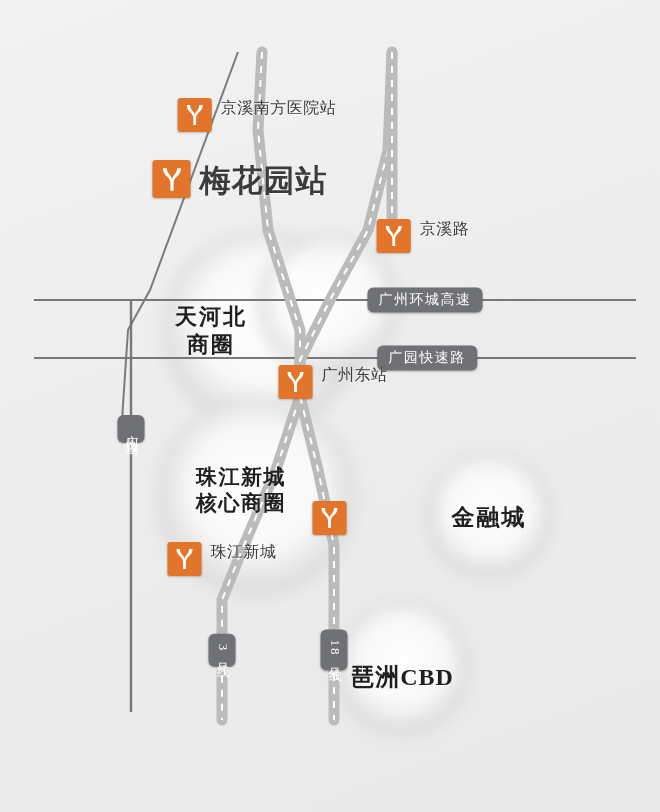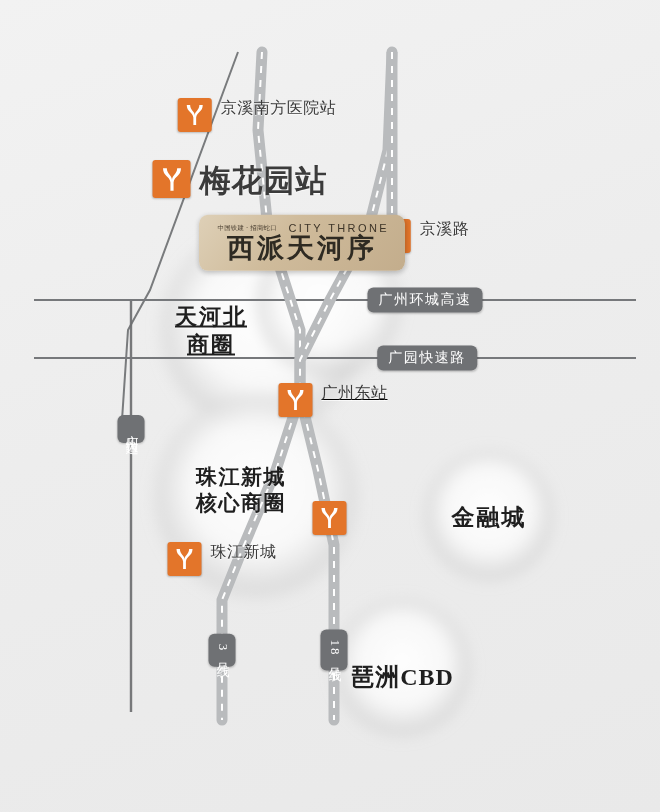--- a/index.html
+++ b/index.html
@@ -99,21 +99,21 @@
   .district{
     position:absolute;
     transform:translate(-50%,-50%);
     color:#1f1f1f;
     font-weight:700;
     text-align:center;
     line-height:1.25;
     white-space:nowrap;
     text-shadow:0 1px 0 rgba(255,255,255,.65);
   }
-  .district.d1{font-size:22px;letter-spacing:2px;text-decoration:underline;}
+  .district.d1{font-size:22px;letter-spacing:2px;}
   .district.d2{font-size:21px;letter-spacing:1.5px;}
   .district.d3{font-size:23px;letter-spacing:2px;}
   .district.d4{font-size:24px;letter-spacing:1px;}
 </style>
 </head>
 <body>
 
 <div id="map">
 
   <svg class="layer" viewBox="0 0 660 812">
@@ -221,21 +221,21 @@
 
   <div class="marker" style="left:423px;top:236px;">
     <div class="mk-box">
       <svg width="22" height="24" viewBox="0 0 22 24" aria-hidden="true">
         <path d="M3 2 C3 9, 9 9, 9.6 14.5 L9.6 22 L12.4 22 L12.4 14.5 C13 9, 19 9, 19 2 L15.6 2 C15.6 7, 11 8.6, 11 12.4 C11 8.6, 6.4 7, 6.4 2 Z" fill="#ffffff"></path>
       </svg>
     </div>
     <div class="mk-label">京溪路</div>
   </div>
 
-  <div class="marker" style="left:333px;top:400px;text-decoration:underline;">
+  <div class="marker" style="left:333px;top:382px;">
     <div class="mk-box">
       <svg width="22" height="24" viewBox="0 0 22 24" aria-hidden="true">
         <path d="M3 2 C3 9, 9 9, 9.6 14.5 L9.6 22 L12.4 22 L12.4 14.5 C13 9, 19 9, 19 2 L15.6 2 C15.6 7, 11 8.6, 11 12.4 C11 8.6, 6.4 7, 6.4 2 Z" fill="#ffffff"></path>
       </svg>
     </div>
     <div class="mk-label">广州东站</div>
   </div>
 
   <div class="marker" style="left:334px;top:518px;">
     <div class="mk-box">
@@ -248,21 +248,14 @@
 
   <div class="marker" style="left:222px;top:559px;">
     <div class="mk-box">
       <svg width="22" height="24" viewBox="0 0 22 24" aria-hidden="true">
         <path d="M3 2 C3 9, 9 9, 9.6 14.5 L9.6 22 L12.4 22 L12.4 14.5 C13 9, 19 9, 19 2 L15.6 2 C15.6 7, 11 8.6, 11 12.4 C11 8.6, 6.4 7, 6.4 2 Z" fill="#ffffff"></path>
       </svg>
     </div>
     <div class="mk-label">珠江新城</div>
   </div>
 
-  <div class="plaque" style="left:302px;top:243px;">
-    <div class="plaque-top">
-      <span class="plaque-dev">中国铁建 · 招商蛇口</span>
-      <span class="plaque-en">CITY THRONE</span>
-    </div>
-    <div class="plaque-cn">西派天河序</div>
-  </div>
 
 </div>
 
 </body></html>

